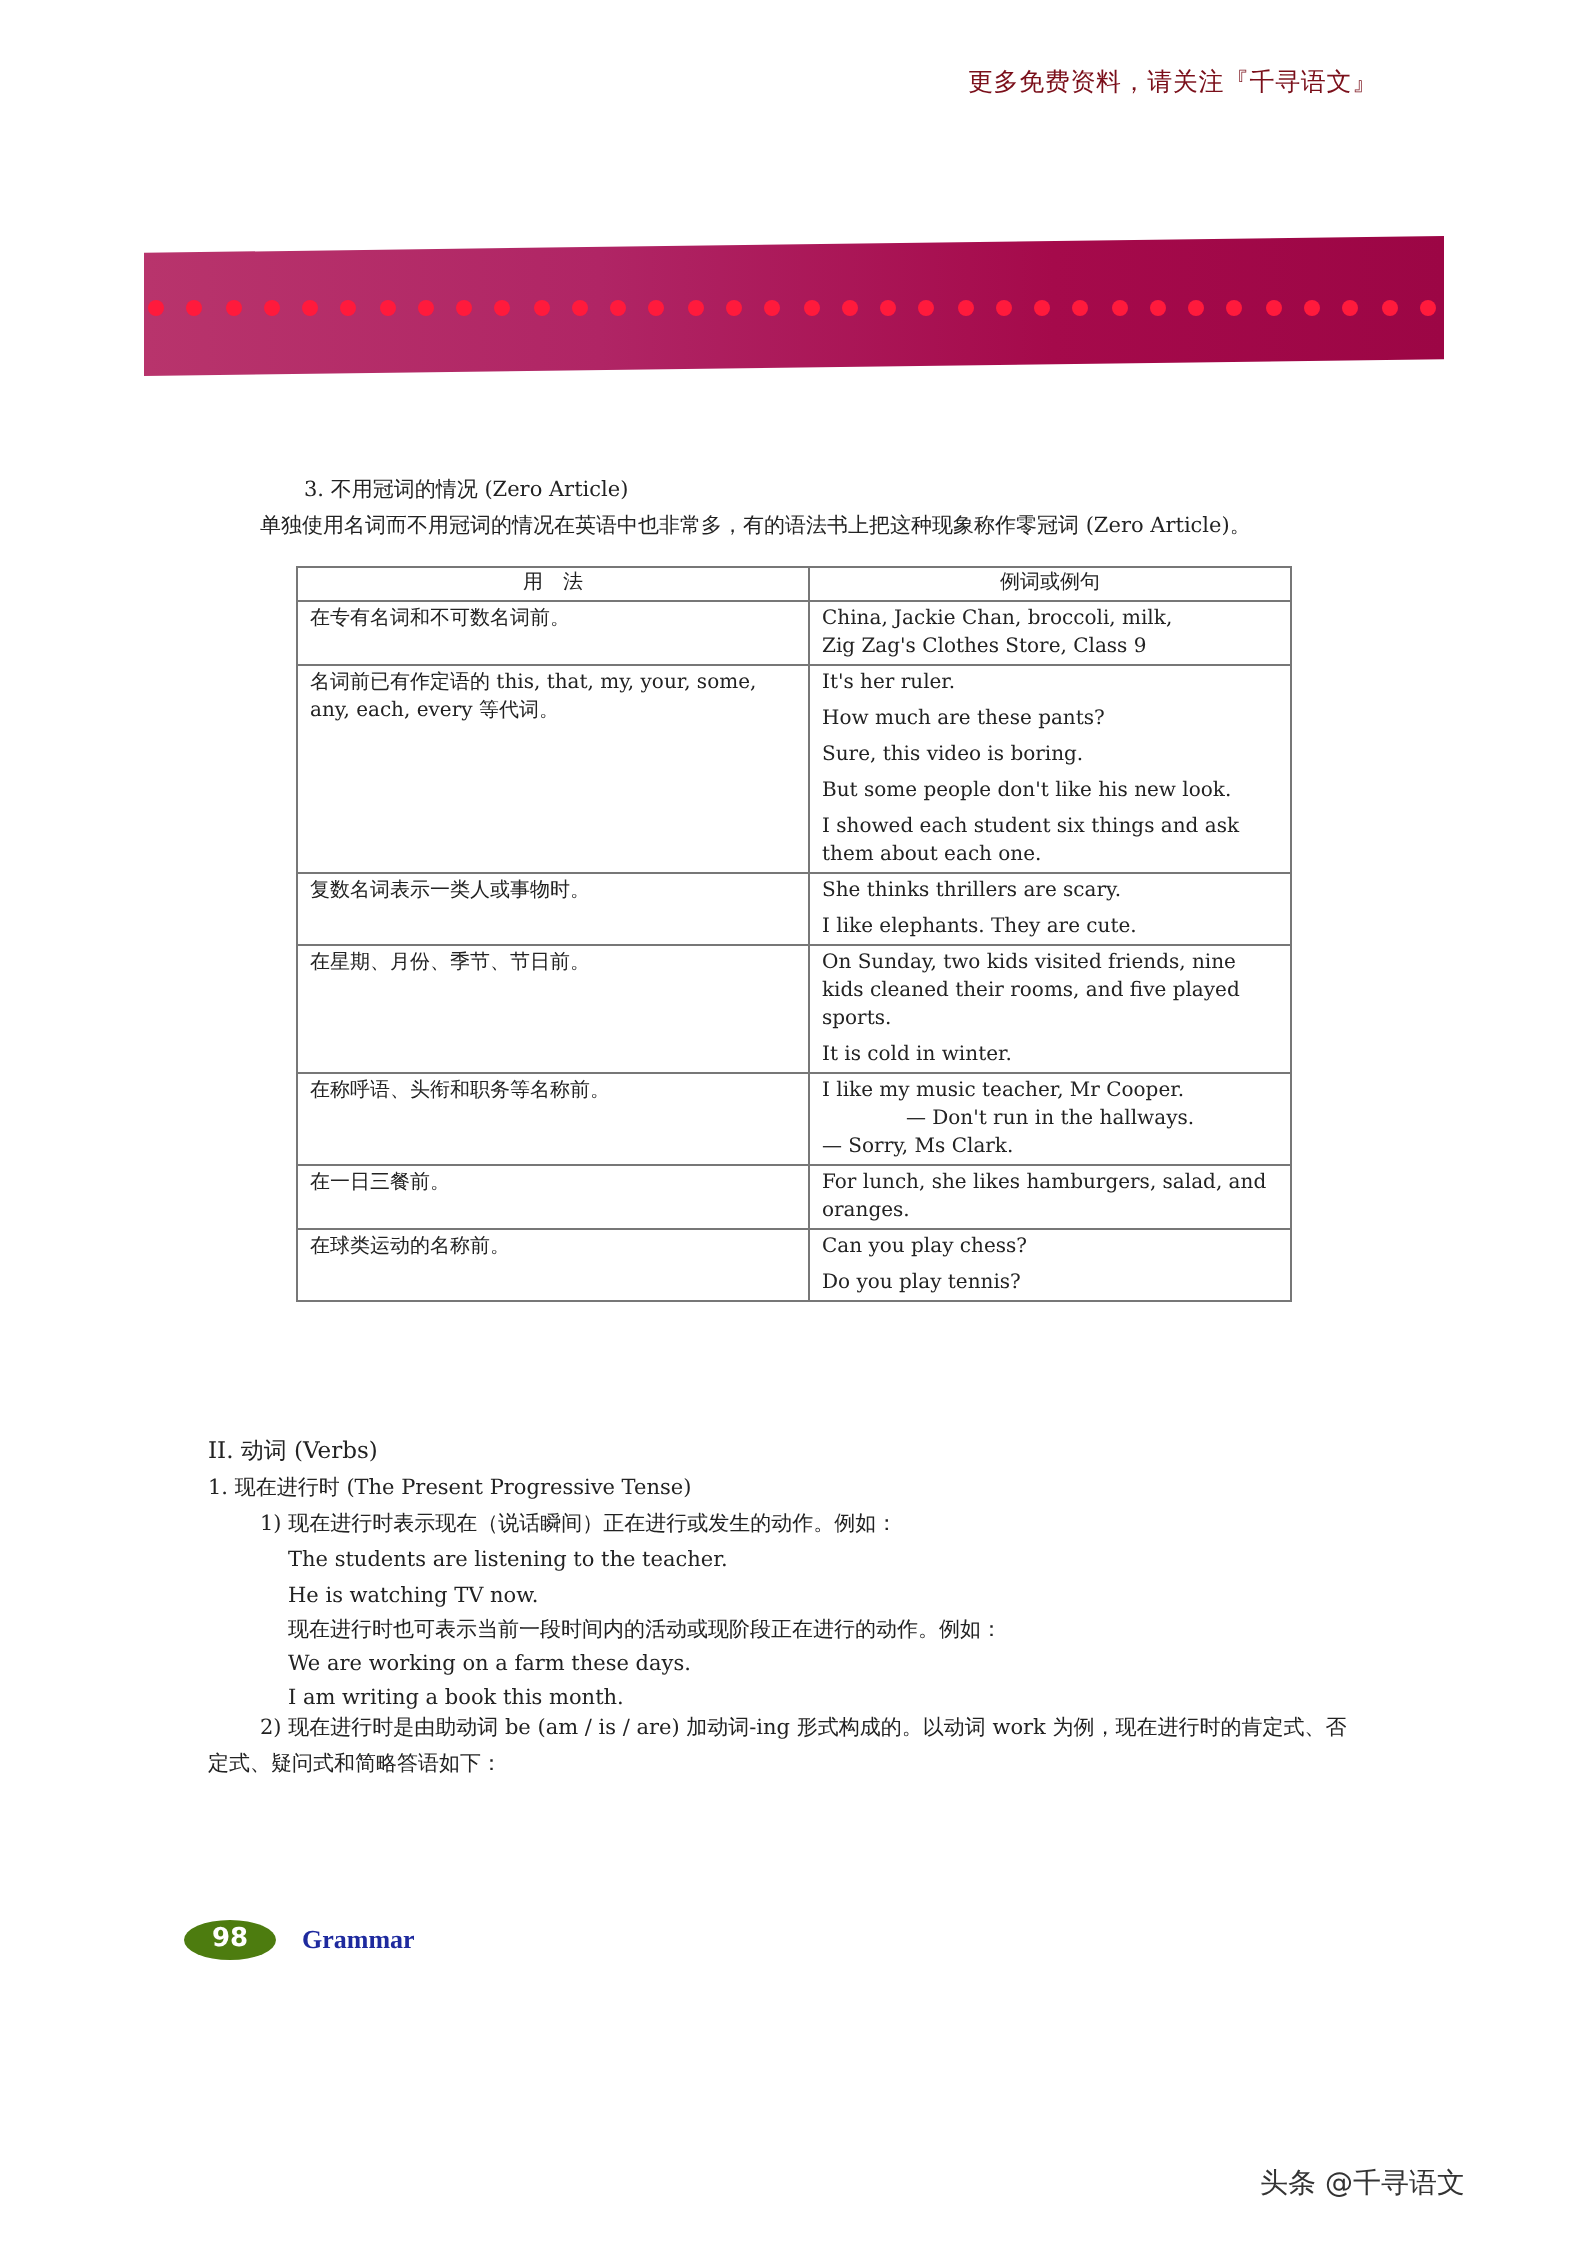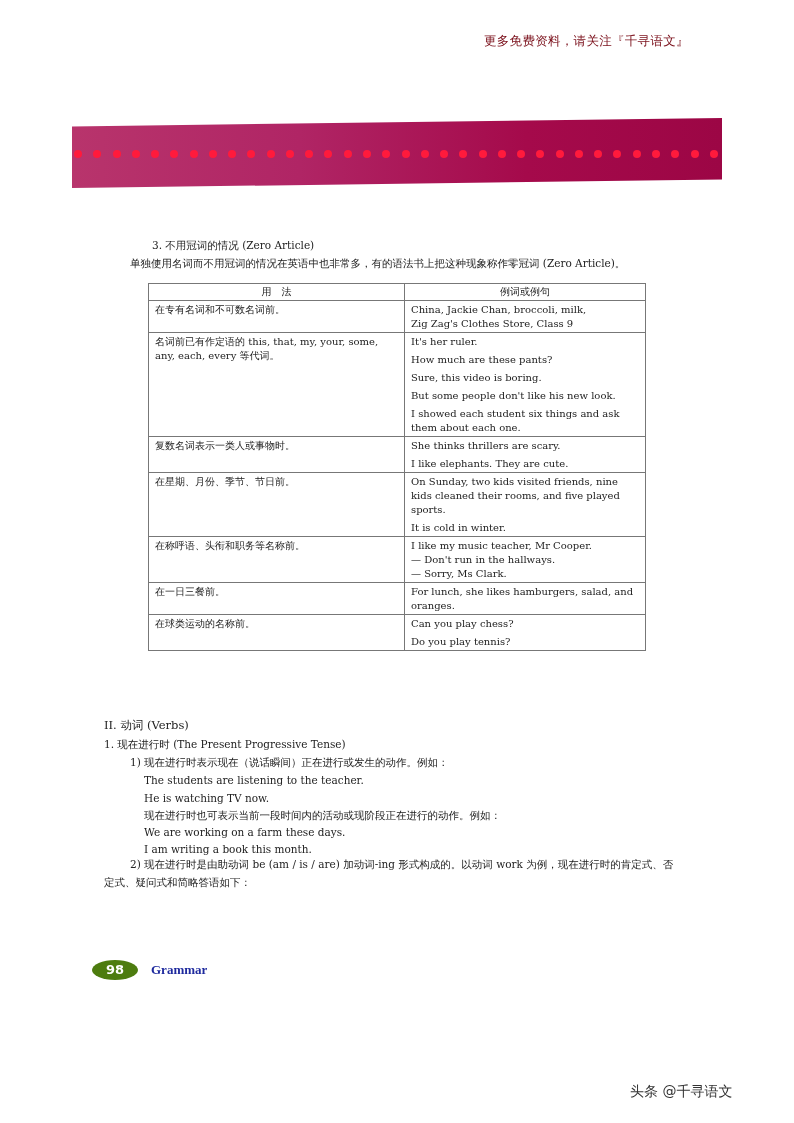--- a/index.html
+++ b/index.html
@@ -121,21 +121,21 @@
         <td class="c1">在星期、月份、季节、节日前。</td>
         <td>
           <span class="ex">On Sunday, two kids visited friends, nine kids cleaned their rooms, and five played sports.</span>
           <span class="ex">It is cold in winter.</span>
         </td>
       </tr>
       <tr>
         <td class="c1">在称呼语、头衔和职务等名称前。</td>
         <td>
           <span class="ex tight" style="margin-bottom: 0px;">I like my music teacher, Mr Cooper.</span>
-          <span class="ex tight" style="margin-bottom: 0px;">— Don't run in the hallways.</span>
+          <span class="ex tight" style="margin-bottom: 0px; text-align: center;">— Don't run in the hallways.</span>
           <span class="ex tight" style="margin-bottom: 0px;">— Sorry, Ms Clark.</span>
         </td>
       </tr>
       <tr>
         <td class="c1">在一日三餐前。</td>
         <td>
           <span class="ex">For lunch, she likes hamburgers, salad, and oranges.</span>
         </td>
       </tr>
       <tr>

